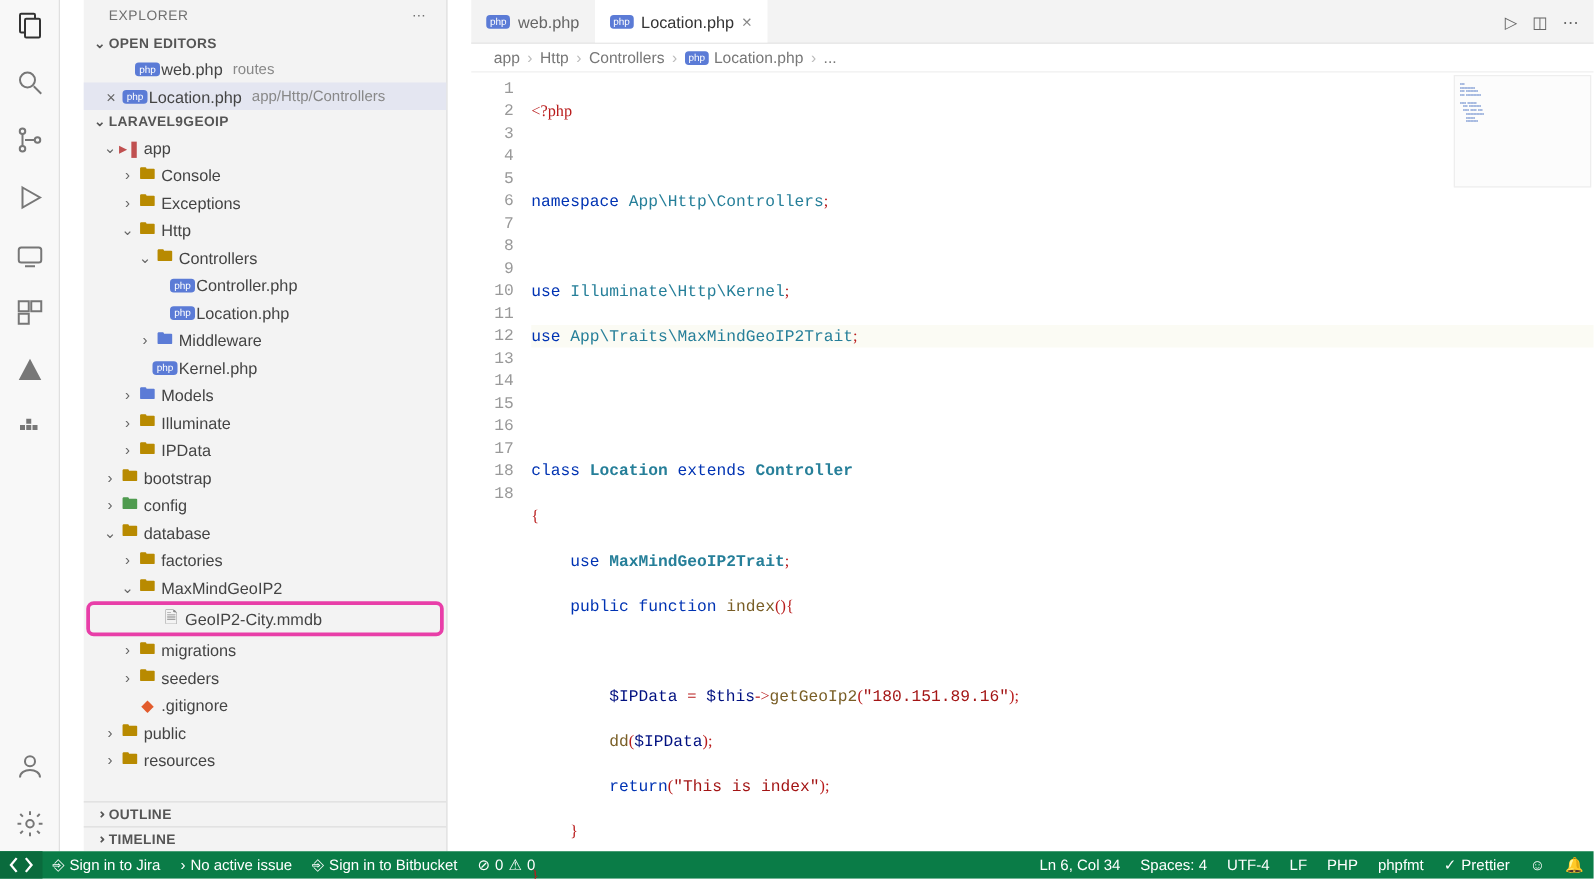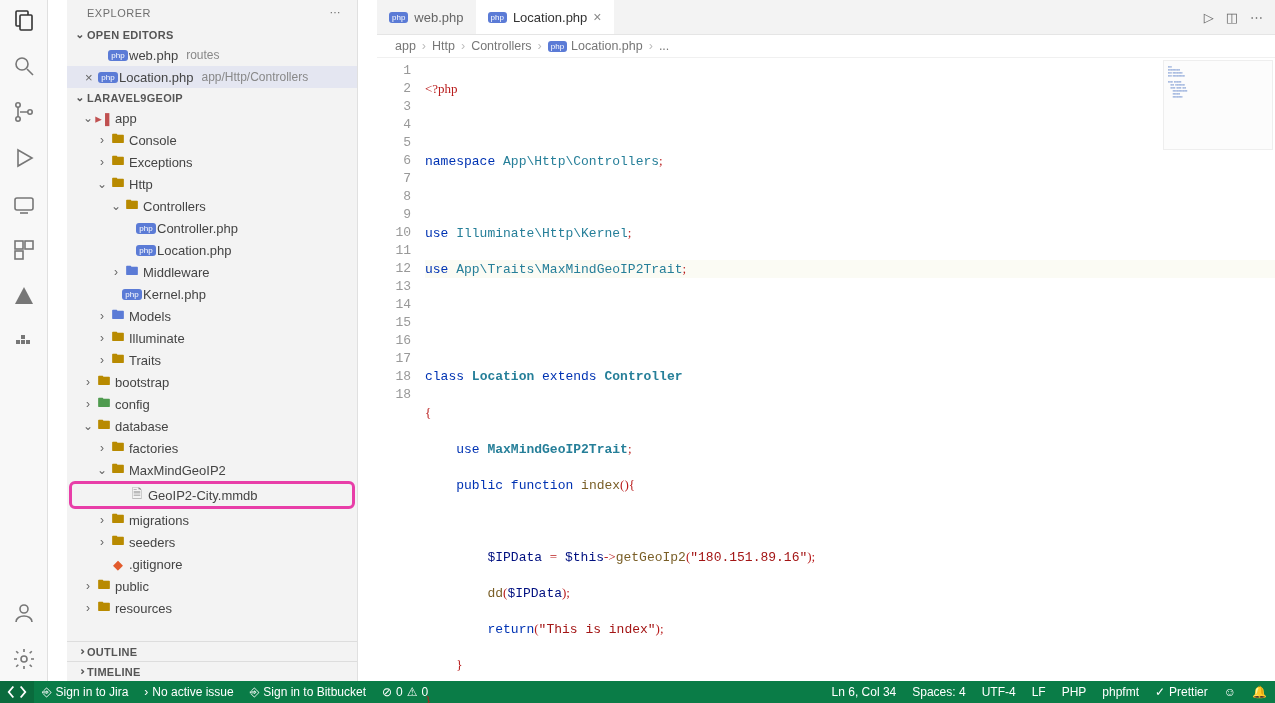--- a/index.html
+++ b/index.html
@@ -215,21 +215,21 @@
           <span class="label">Models</span>
         </div>
       <div class="tree-row" style="padding-left:28px">
           <span class="arrow">›</span>
           <span class="icon folder-icon">🖿</span>
           <span class="label">Illuminate</span>
         </div>
       <div class="tree-row" style="padding-left:28px">
           <span class="arrow">›</span>
           <span class="icon folder-icon">🖿</span>
-          <span class="label">Traits</span>
+          <span class="label">IPData</span>
         </div>
       <div class="tree-row" style="padding-left:14px">
           <span class="arrow">›</span>
           <span class="icon folder-icon">🖿</span>
           <span class="label">bootstrap</span>
         </div>
       <div class="tree-row" style="padding-left:14px">
           <span class="arrow">›</span>
           <span class="icon folder-icon green">🖿</span>
           <span class="label">config</span>

